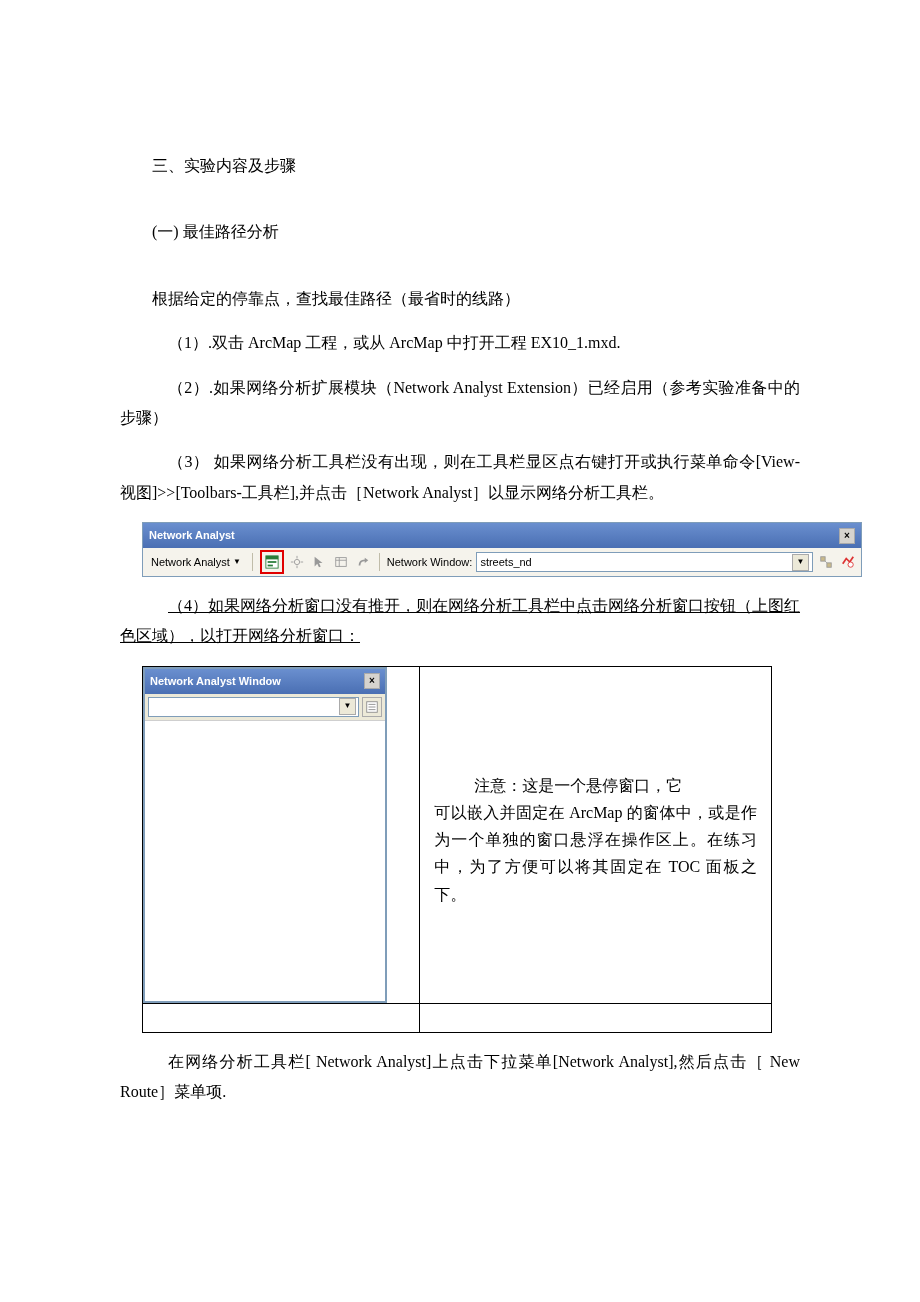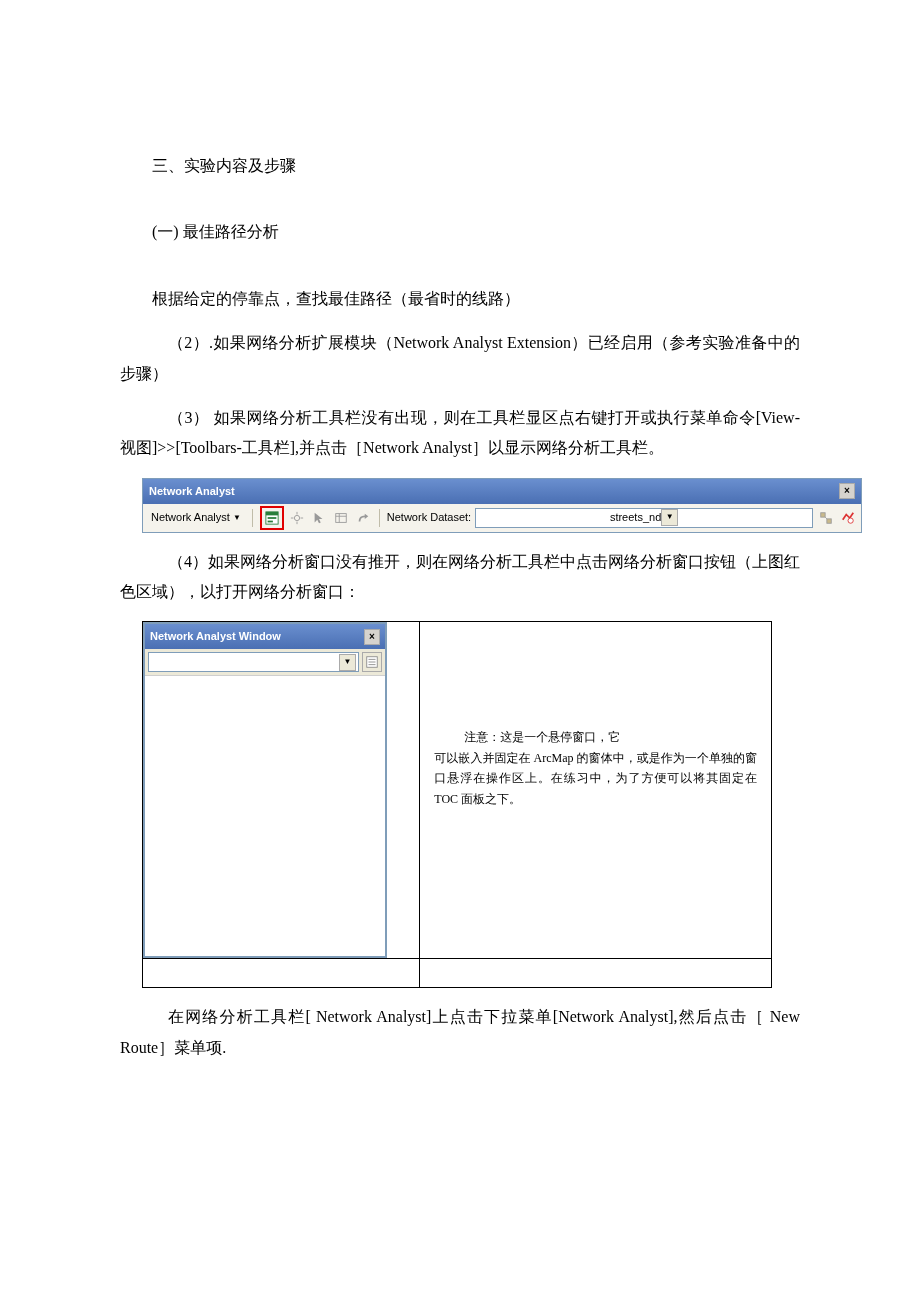--- a/index.html
+++ b/index.html
@@ -88,21 +88,21 @@
     align-items: center;
   }
   .tb-label { white-space: nowrap; }
   .tb-select {
     flex: 1;
     border: 1px solid #7f9db9;
     background: #fff;
     height: 18px;
     display: flex;
     align-items: center;
-    justify-content: center;
+    justify-content: space-between;
     padding: 0 3px;
     font-size: 11px;
     min-width: 180px;
   }
   .tb-select .arrow {
     width: 15px; height: 15px;
     background: #ece9d8;
     border: 1px solid #aaa;
     font-size: 8px;
     text-align: center;
@@ -190,21 +190,21 @@
     background: #fff;
   }
 
   .right-note-cell {
     width: 330px;
     position: relative;
   }
   .right-note {
     padding: 105px 14px 10px 14px;
     font-family: "Songti SC","SimSun",serif;
-    font-size: 12px;
+    font-size: 16px;
     line-height: 1.7;
     text-align: justify;
   }
   .right-note-first { text-indent: 2.5em; }
 
   .watermark {
     position: absolute;
     top: 485px; 
     left: 0;
     width: 100%;
@@ -223,20 +223,21 @@
 
 <div class="page">
 
   <p class="para indent-1">三、实验内容及步骤</p>
 
   <p class="para indent-1 h-strong">(一) 最佳路径分析</p>
 
   <p class="para indent-1">根据给定的停靠点，查找最佳路径（最省时的线路）</p>
 
 
+  <p class="para indent-2">（1）.双击 ArcMap 工程，或从 ArcMap 中打开工程 EX10_1.mxd.</p>
 
   <p class="para" style="padding-left:0;"><span style="display:inline-block;text-indent:3em;">（2）.如果网络分析扩展模块（Network Analyst Extension）已经启用（参考实验准备中的步骤）</span></p>
 
   <p class="para"><span style="display:inline-block; text-indent:3em;">（3） 如果网络分析工具栏没有出现，则在工具栏显区点右键打开或执行菜单命令[View-视图]&gt;&gt;[Toolbars-工具栏],并点击［Network Analyst］以显示网络分析工具栏。</span></p>
 
   <div class="toolbar-wrap">
     <div class="toolbar-title">
       <span>Network Analyst</span>
       <span class="close-x">×</span>
     </div>
@@ -276,42 +277,42 @@
             <line x1="2" y1="6" x2="14" y2="6" stroke="#999"></line>
             <line x1="6" y1="3" x2="6" y2="13" stroke="#999"></line>
           </svg>
       </span>
       <span class="tb-icon">
         <svg class="tiny-svg" viewBox="0 0 16 16">
             <path d="M3 12 Q3 5 10 5 L10 3 L14 6 L10 9 L10 7 Q5 7 5 12 Z" fill="#999"></path>
           </svg>
       </span>
       <span class="sep"></span>
-      <span class="tb-label">Network Dataset:</span>
+      <span class="tb-label">Network Window:</span>
       <span class="tb-select">
         <span>streets_nd</span>
         <span class="arrow">▼</span>
       </span>
       <span class="tb-icon">
         <svg class="tiny-svg" viewBox="0 0 16 16">
             <rect x="2" y="2" width="5" height="5" fill="#c9b98a" stroke="#999"></rect>
             <rect x="9" y="9" width="5" height="5" fill="#c9b98a" stroke="#999"></rect>
             <line x1="7" y1="7" x2="9" y2="9" stroke="#999"></line>
           </svg>
       </span>
       <span class="tb-icon">
         <svg class="tiny-svg" viewBox="0 0 16 16">
             <path d="M2 10 L6 4 L10 8 L14 2" fill="none" stroke="#d33" stroke-width="2"></path>
             <circle cx="11" cy="11" r="3" fill="#fff" stroke="#d33"></circle>
           </svg>
       </span>
     </div>
   </div>
 
-  <p class="para"><span style="display:inline-block; text-indent:3em;">（4）如果网络分析窗口没有推开，则在网络分析工具栏中点击网络分析窗口按钮（上图红色区域），以打开网络分析窗口：</span></p>
+  <p class="para"><span style="display:inline-block; text-indent:3em;text-decoration:underline;">（4）如果网络分析窗口没有推开，则在网络分析工具栏中点击网络分析窗口按钮（上图红色区域），以打开网络分析窗口：</span></p>
 
   <table class="fig-row">
     <tbody>
       <tr>
         <td class="cell-pad" style="width:260px;">
           <div class="naw">
             <div class="naw-title">
               <span>Network Analyst Window</span>
               <span class="close-x">×</span>
             </div>

